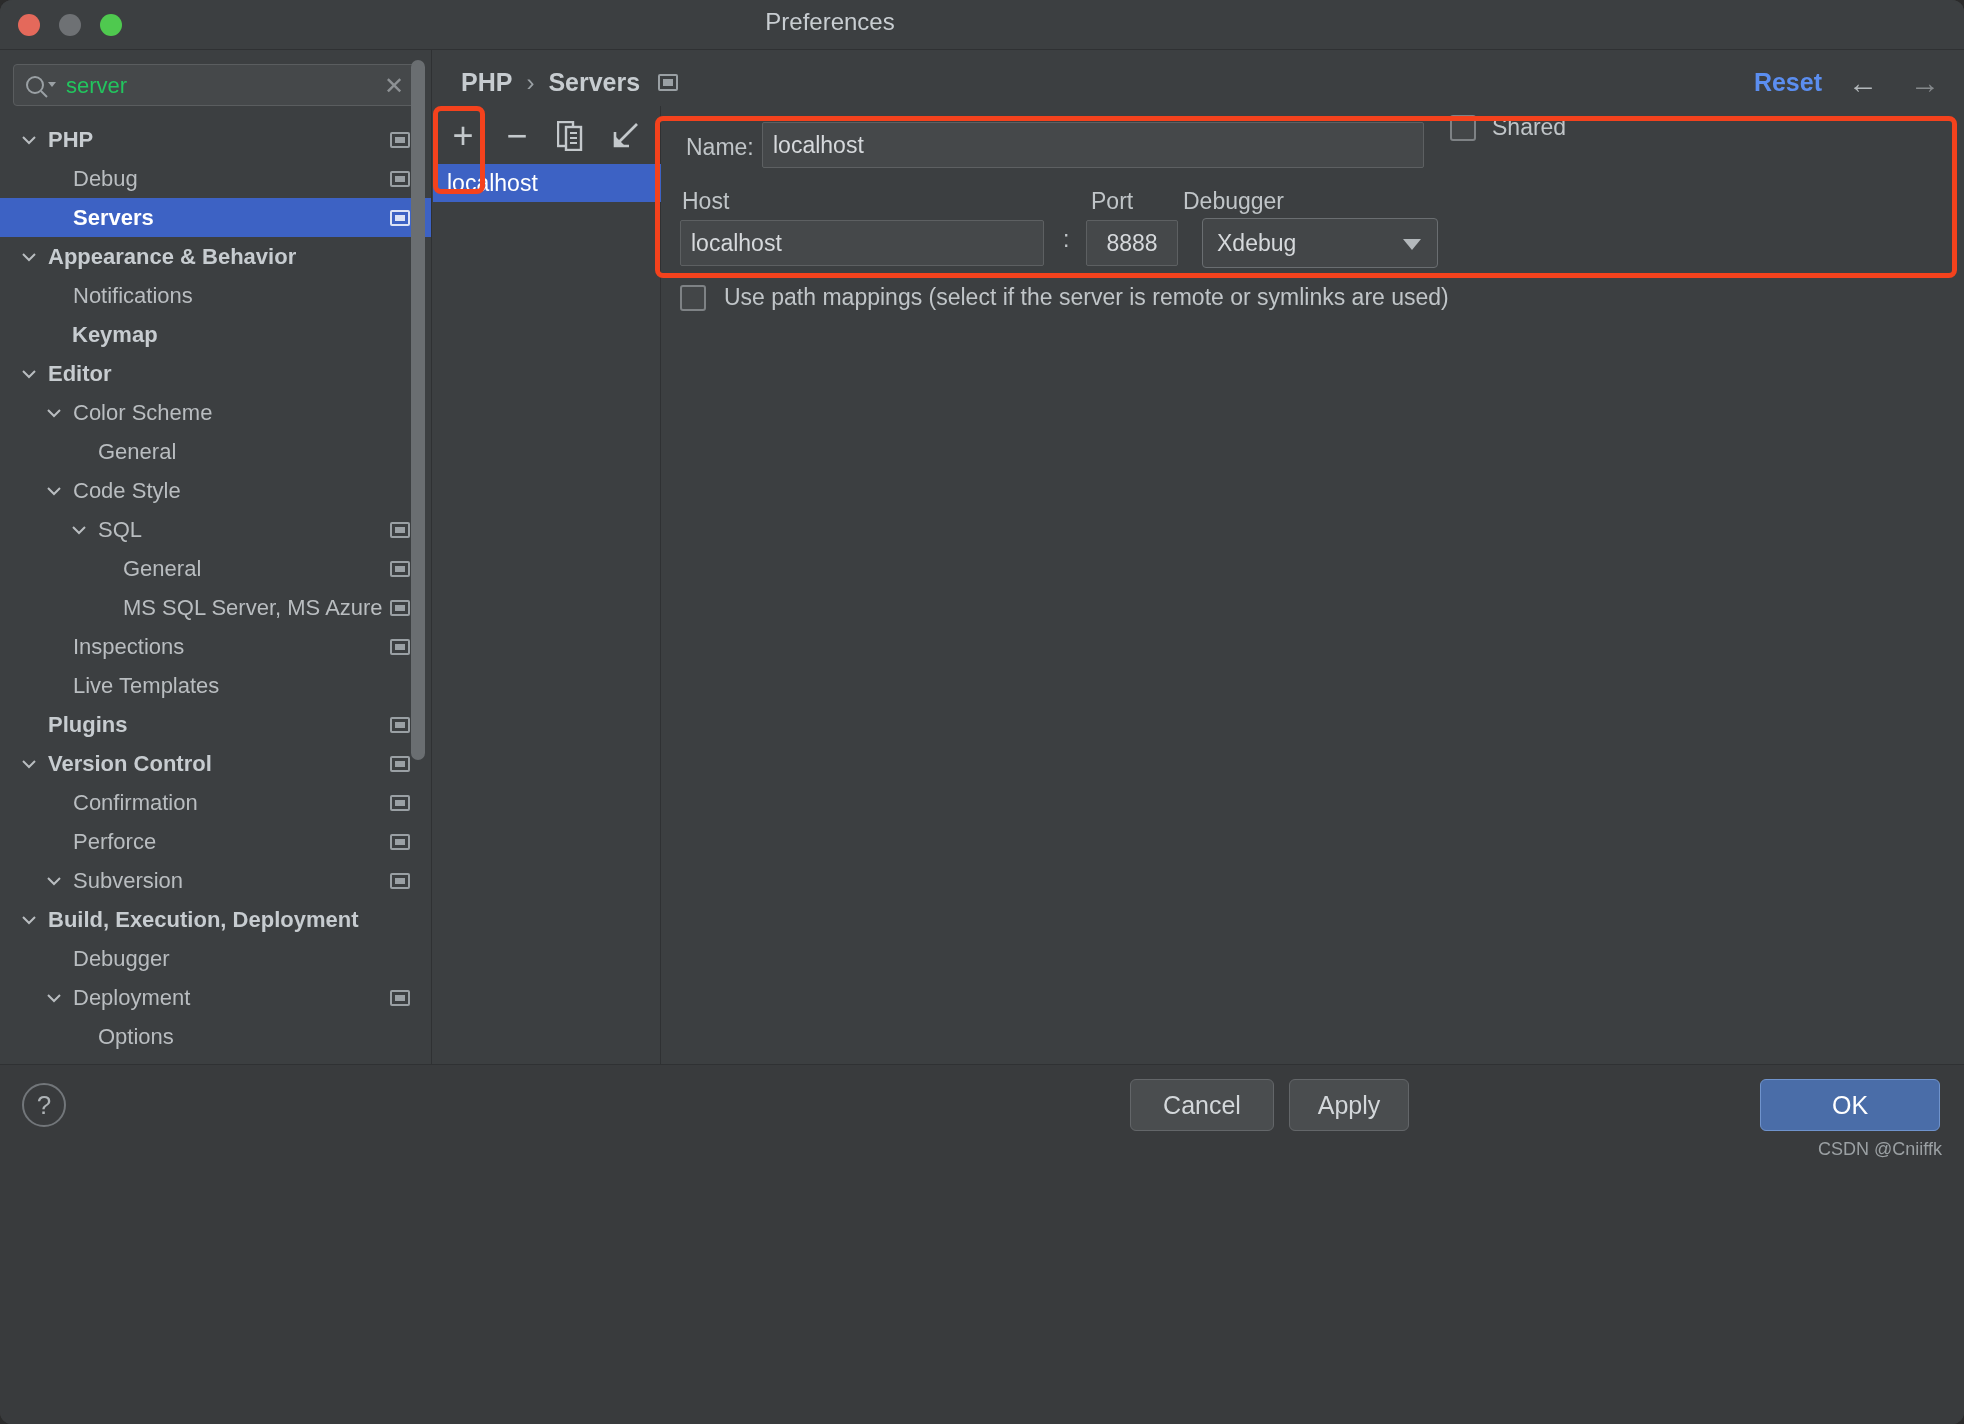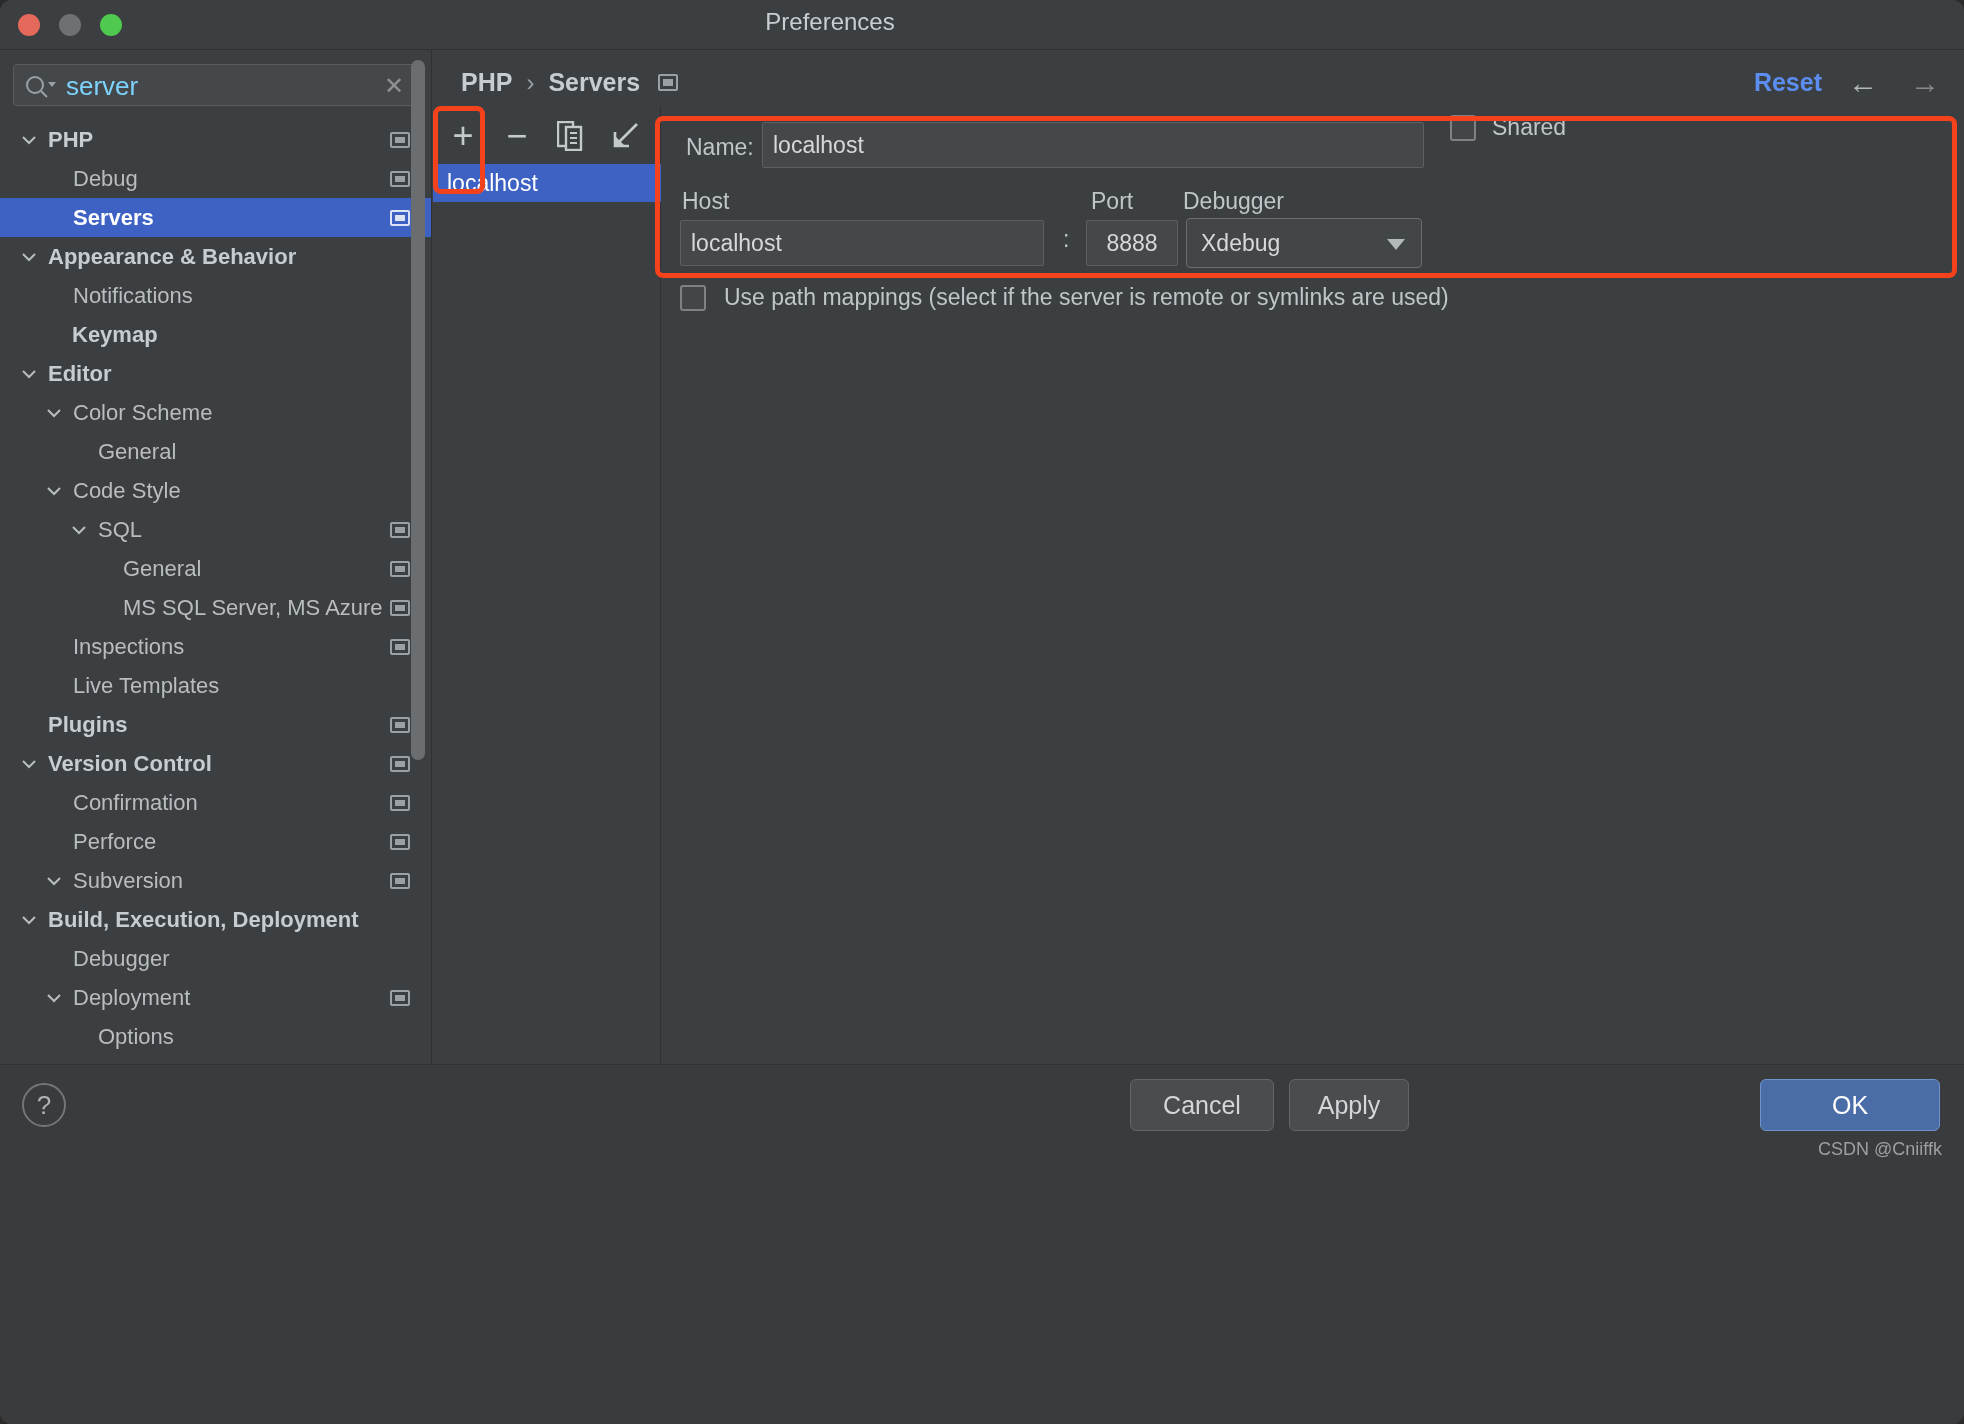--- a/index.html
+++ b/index.html
@@ -49,21 +49,21 @@
     background: #45484a;
     border: 1px solid #5a5d5f;
     border-radius: 4px;
   }
   .search-icon {
     position: absolute; left: 10px; top: 9px;
     width: 32px; height: 24px;
   }
   .search-input-text {
     position: absolute; left: 52px; top: 8px;
-    font-size: 26px; color: #7dd3fc;
+    font-size: 22px; color: #22c55e;
     line-height: 26px;
   }
   .search-clear {
     position: absolute; right: 12px; top: 9px;
     width: 24px; height: 24px;
     color: #8d9194; font-size: 24px; line-height: 24px;
     text-align: center;
     cursor: pointer;
   }
 
@@ -172,21 +172,21 @@
     background: #3d62c4;
     color: #ffffff;
     font-size: 23px;
     display: flex; align-items: center;
     padding-left: 14px;
   }
 
   
   .form-pane {
     position: absolute; left: 229px; top: 56px;
-    width: 1302px; height: 958px;
+    width: 1302px; height: 958px; padding-left: 16px;
   }
   .frow { position: absolute; }
   .lbl { font-size: 23px; color: #c0c5c8; }
   .field {
     background: #45484a;
     border: 1px solid #5d6062;
     border-radius: 2px;
     color: #d6d9dc;
     font-size: 23px;
     display: flex; align-items: center;

